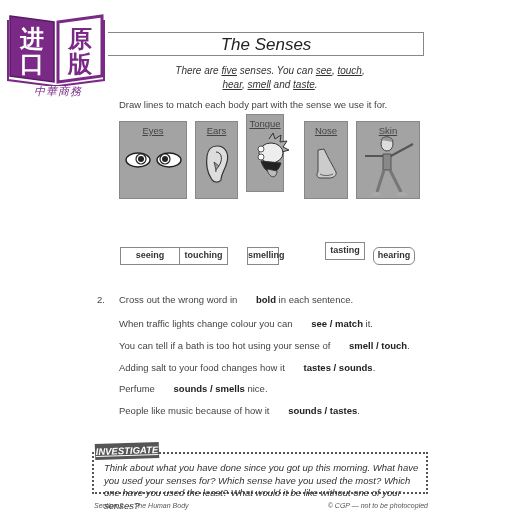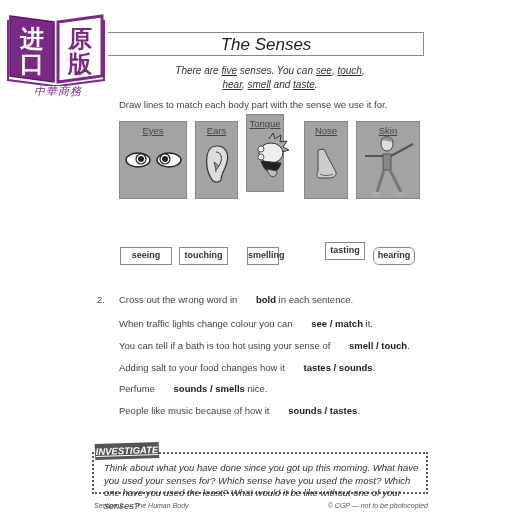--- a/index.html
+++ b/index.html
@@ -105,21 +105,21 @@
     <ellipse cx="26" cy="8" rx="6" ry="7" fill="#ddd" stroke="#444" stroke-width="1"></ellipse>
     <path d="M20 4 C22 -1 32 0 32 6" fill="#999" stroke="#444" stroke-width="0.8"></path>
     <path d="M4 20 L22 20 L30 20 L52 8" fill="none" stroke="#555" stroke-width="2.2"></path>
     <path d="M22 18 L30 18 L30 34 L22 34 Z" fill="#888" stroke="#444" stroke-width="0.8"></path>
     <path d="M23 34 L16 56 M29 34 L40 56" stroke="#777" stroke-width="3" fill="none"></path>
     <ellipse cx="15" cy="58" rx="5" ry="2" fill="#aaa"></ellipse>
     <ellipse cx="41" cy="58" rx="5" ry="2" fill="#aaa"></ellipse>
   </svg>
 </div>
 
-<div class="abs sense-box" style="left:120px; top:247px; width:52px;">seeing</div>
+<div class="abs sense-box" style="left:120px; top:247px; width:60px;">seeing</div>
 <div class="abs sense-box" style="left:179px; top:247px; width:49px;">touching</div>
 <div class="abs sense-box" style="left:247px; top:247px; width:32px;">smelling</div>
 <div class="abs sense-box" style="left:313px; top:242px; width:40px;margin-left:12px;">tasting</div>
 <div class="abs sense-box" style="left:373px; top:247px; width:42px;border-radius:6px;">hearing</div>
 
 <div class="abs q2" style="left:97px; top:294px;">2.</div>
 <div class="abs q2" style="left:119px; top:294px;">
   <span>Cross out the wrong word in </span><b>bold</b><span> in each sentence.</span>
 </div>
 

